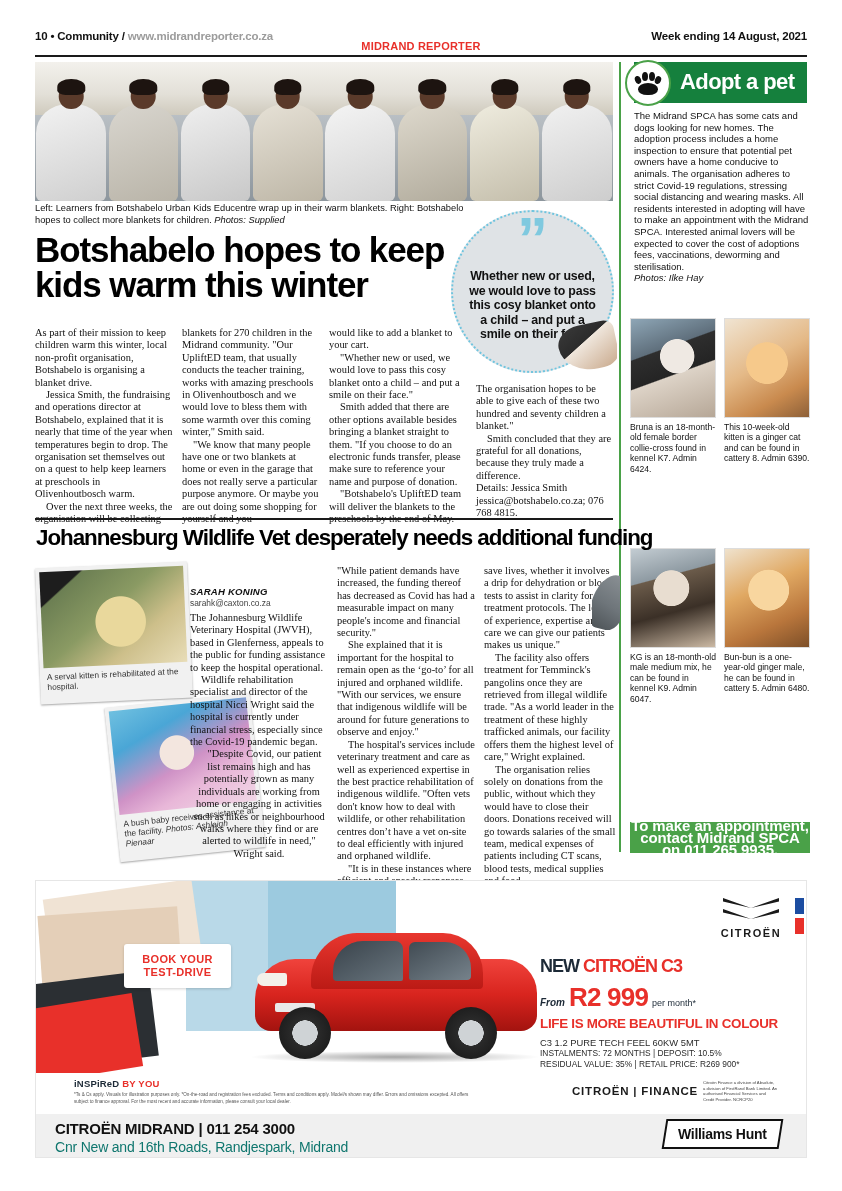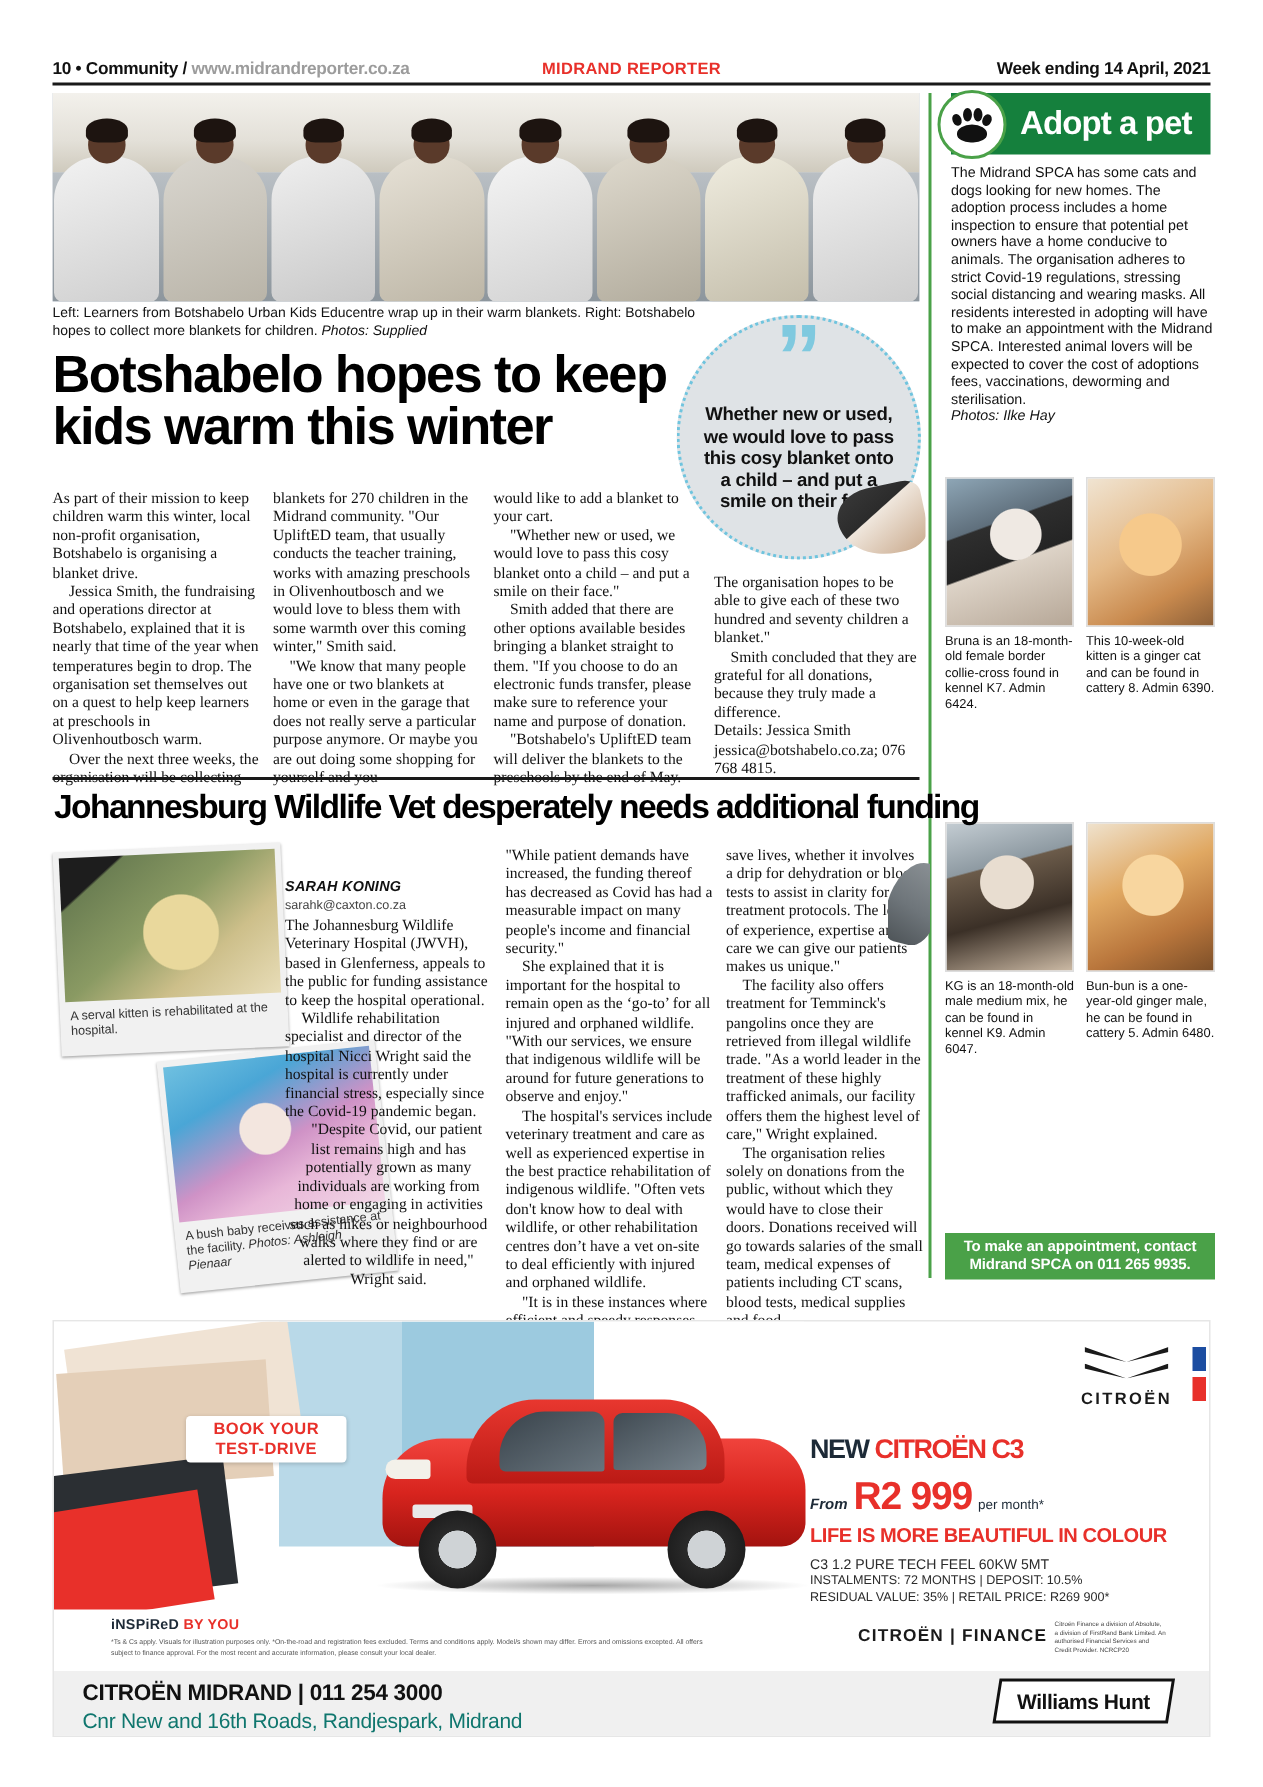--- a/index.html
+++ b/index.html
@@ -7,21 +7,21 @@
     width: 842px; height: 1191px;
     background: #ffffff;
     font-family: "Liberation Serif", serif;
     overflow: hidden;
   }
   .page { position: relative; width: 842px; height: 1191px; background:#fff; }
 
   
   .masthead {
     position:absolute; left:35px; top:30px; width:772px; height:22px;
-    display:flex; align-items:flex-end; justify-content:space-between;
+    display:flex; align-items:flex-start; justify-content:space-between;
     font-family:"Liberation Sans", sans-serif;
   }
   .mh-left { font-size:11.5px; font-weight:bold; color:#111; letter-spacing:-0.2px;}
   .mh-left .url { color:#9c9c9c; font-weight:bold; }
   .mh-center { font-size:11px; font-weight:bold; color:#e8302a; letter-spacing:0.2px;
                position:absolute; left:50%; transform:translateX(-50%); bottom:0; }
   .mh-right { font-size:11.5px; font-weight:bold; color:#111; letter-spacing:-0.2px;}
   .mh-rule { position:absolute; left:35px; top:55px; width:772px; height:2px; background:#1a1a1a; }
 
   
@@ -142,21 +142,21 @@
       linear-gradient(165deg,#c3ccd2 0%, #8e9aa2 30%, #6b5b4a 31%, #3b3027 62%, #cbb9a4 100%); }
   .img-cat2 { background:
       radial-gradient(circle at 52% 42%, #f8d69f 0 28%, rgba(0,0,0,0) 29%),
       linear-gradient(155deg,#efe2cd 0%, #e0a862 40%, #b9763c 72%, #7d4f28 100%); }
 
   .spca-box {
     position:absolute; left:630px; top:822px; width:180px; height:31px;
     background:#4aa148; display:flex; align-items:center; justify-content:center; text-align:center;
   }
   .spca-box .t {
-    font-family:"Liberation Sans", sans-serif; font-weight:bold; font-size:10px;
+    font-family:"Liberation Sans", sans-serif; font-weight:bold; font-size:15px;
     line-height:12px; color:#fff; letter-spacing:-0.1px;
   }
 
   
   .a2-rule-top { position:absolute; left:35px; top:518px; width:578px; height:1.5px; background:#1a1a1a; }
   .headline-2 {
     position:absolute; left:36px; top:525px; width:580px;
     font-family:"Liberation Sans", sans-serif; font-weight:bold;
     font-size:22.4px; line-height:25px; letter-spacing:-1.05px; color:#000; white-space:nowrap;
   }
@@ -199,21 +199,21 @@
   .ad-art { position:absolute; left:0; top:0; width:500px; height:192px; overflow:hidden; background:#fff; }
   .band { position:absolute; }
   .b-beige { left:12px; top:8px; width:150px; height:86px; background:#f0e3d4; transform:rotate(-8deg); }
   .b-tan   { left:4px;  top:30px; width:140px; height:78px; background:#e4cfb8; transform:rotate(-4deg); }
   .b-dark  { left:0px;  top:96px; width:118px; height:86px; background:#2b2f33; transform:rotate(-7deg); }
   .b-red   { left:-6px; top:120px; width:108px; height:74px; background:#e8302a; transform:rotate(-9deg); }
   .b-blue  { left:150px;top:0px;  width:210px; height:150px; background:#b9d9e8; }
   .b-blue2 { left:232px;top:0px;  width:128px; height:150px; background:#9ccadf; }
 
   .testdrive {
-    position:absolute; left:124px; top:944px; width:107px; height:31px;
+    position:absolute; left:124px; top:944px; width:107px; height:44px;
     background:#fff; border-radius:3px; box-shadow:0 1px 3px rgba(0,0,0,.18);
     display:flex; flex-direction:column; align-items:center; justify-content:center;
     font-family:"Liberation Sans", sans-serif; font-weight:bold; font-size:11px;
     color:#e8302a; line-height:13px; letter-spacing:.3px; z-index:6;
   }
 
   .car { position:absolute; left:245px; top:925px; width:300px; height:148px; z-index:5; }
   .car .body { position:absolute; left:10px; top:34px; width:282px; height:72px;
     background:linear-gradient(180deg,#f0433c 0%, #d8241e 50%, #a3130f 100%);
     border-radius:40px 34px 16px 16px; }
@@ -282,21 +282,21 @@
 </head>
 <body>
 
 <div class="page">
 
   <div class="masthead">
     <div class="mh-left">
       <span>10 • Community / </span><span class="url">www.midrandreporter.co.za</span>
     </div>
     <div class="mh-center">MIDRAND REPORTER</div>
-    <div class="mh-right">Week ending 14 April, 2021</div>
+    <div class="mh-right">Week ending 14 August, 2021</div>
   </div>
   <div class="mh-rule"></div>
 
   <div class="photo-strip">
     <div class="strip-bg-top"></div>
     <div class="strip-bg-bot"></div>
     <div class="kidrow">
       <div class="kid">
           <div class="blanket" style="background:linear-gradient(160deg,#f2f2f2,#cfcfcf)"></div>
           <div class="head"></div>

